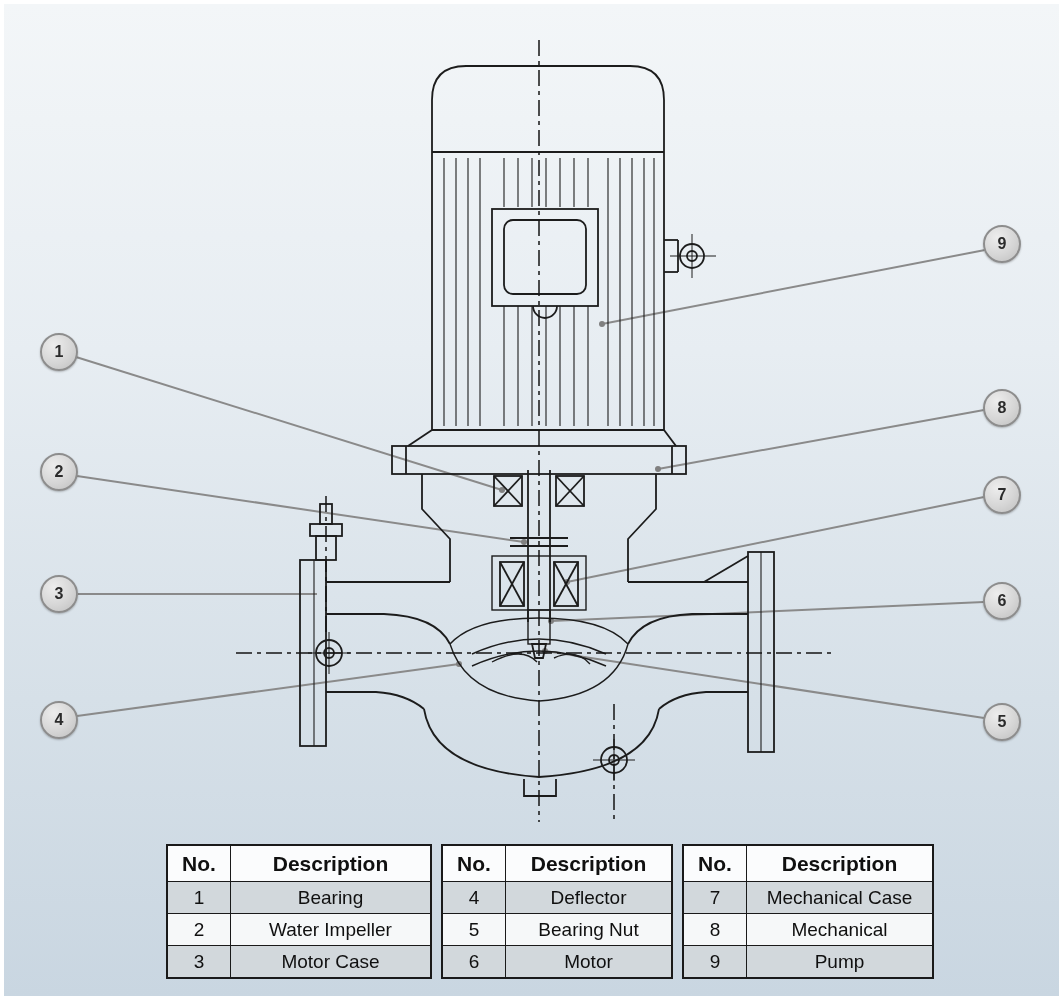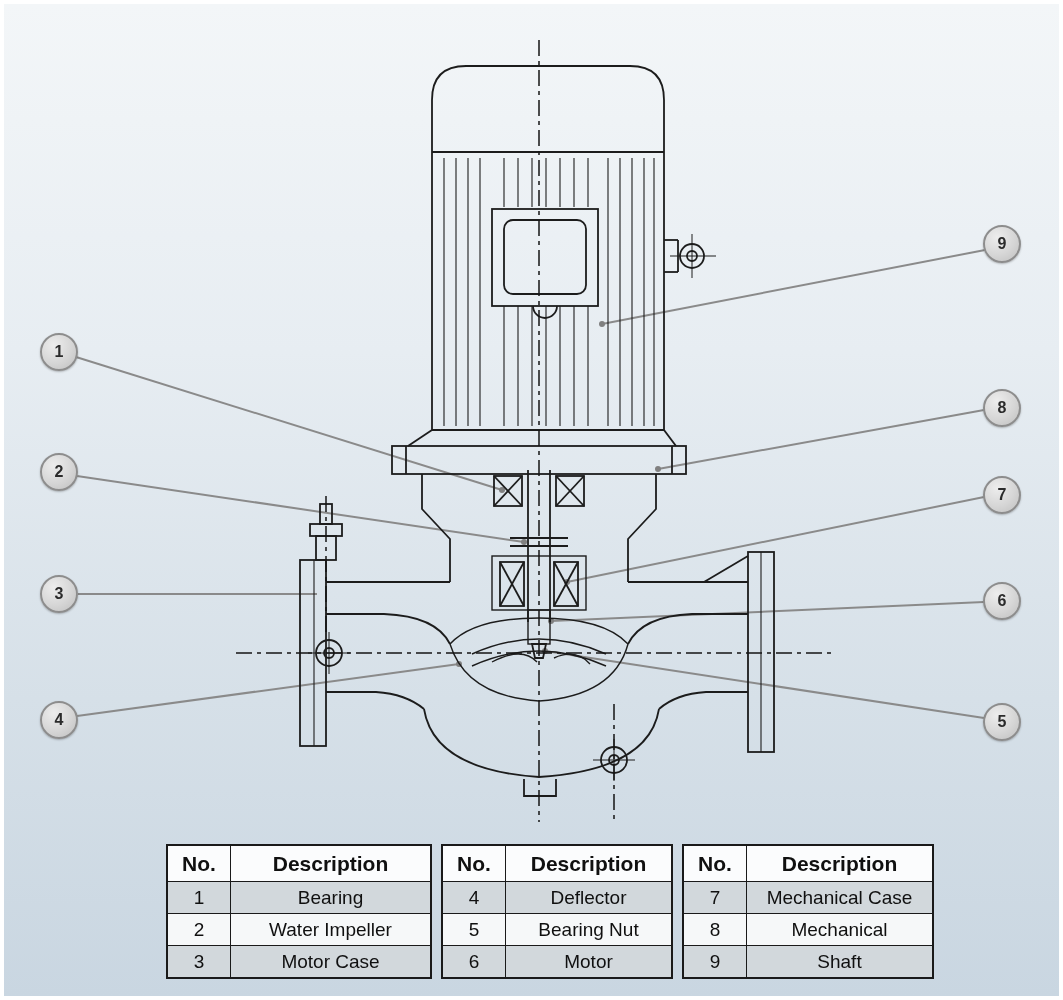--- a/index.html
+++ b/index.html
@@ -305,19 +305,19 @@
         <tr class="shade">
           <td class="no">7</td>
           <td>Mechanical Case</td>
         </tr>
         <tr class="plain">
           <td class="no">8</td>
           <td>Mechanical</td>
         </tr>
         <tr class="shade">
           <td class="no">9</td>
-          <td>Shaft</td>
+          <td>Pump</td>
         </tr>
       </tbody>
     </table>
 
   </div>
 </div>
 
 </body></html>

